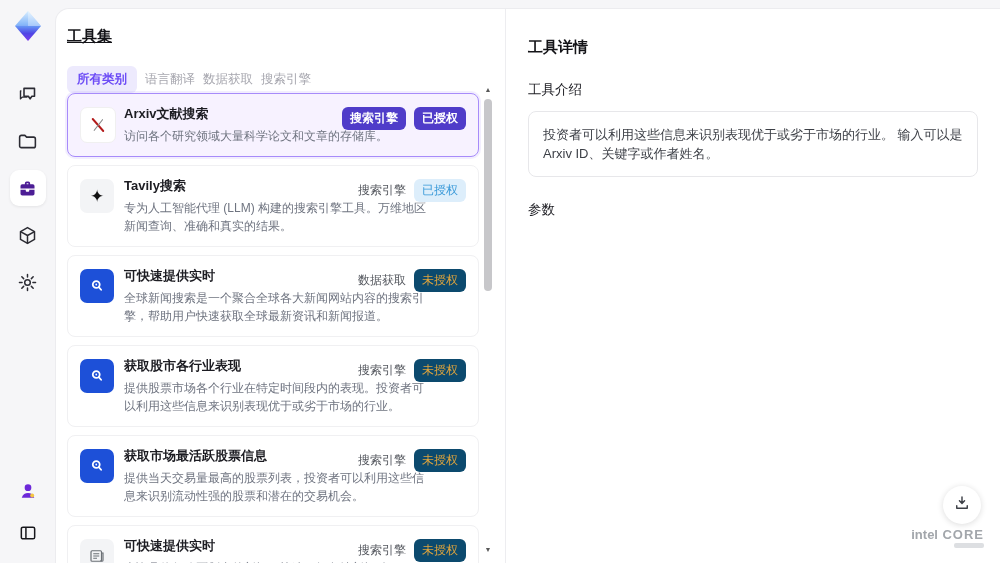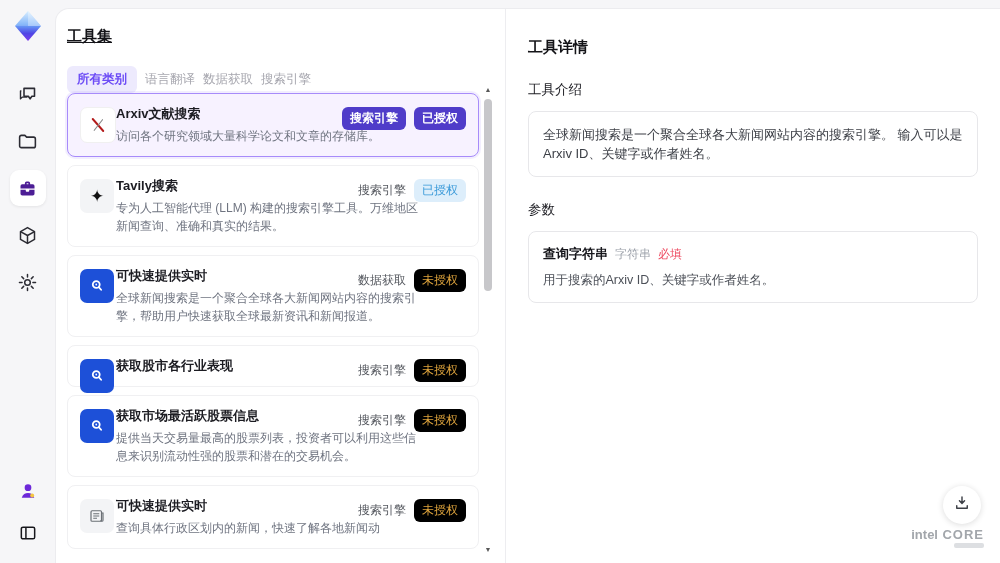--- a/index.html
+++ b/index.html
@@ -19,35 +19,35 @@
   .rail-bottom{display:flex;flex-direction:column;align-items:center;margin-bottom:12px;}
   
   .main-card{position:absolute;left:55px;top:8px;right:0;bottom:0;background:#ffffff;border-top-left-radius:14px;border:1px solid #ececef;border-right:none;border-bottom:none;display:flex;box-sizing:border-box;overflow:hidden;}
   
   .left-pane{width:449px;box-sizing:border-box;padding:18px 26px 0 11px;position:relative;flex:none;}
   .pane-title{font-size:15px;font-weight:bold;color:#141418;margin:0 0 20px 0;text-decoration:underline;}
   .tabs{display:flex;align-items:center;gap:8px;}
   .tab{font-size:12.5px;color:#a6a6ae;cursor:pointer;padding:5px 0;white-space:nowrap;}
   .tab.active{background:#edeafd;color:#6d4df6;padding:5px 10px;border-radius:6px;font-weight:bold;}
   .tool-list{width:412px;}
-  .row{position:relative;background:#fff;border:1px solid #f0f0f2;border-radius:8px;padding:11px 0;margin-bottom:8px;box-sizing:border-box;cursor:pointer;}
+  .row{position:relative;background:#fff;border:1px solid #f0f0f2;border-radius:8px;padding:11px 8px;margin-bottom:8px;box-sizing:border-box;cursor:pointer;}
   .row.selected{background:#f7f2ff;border:1.5px solid #a78bfa;box-shadow:0 0 0 2px rgba(167,139,250,.15);}
   .row-icon{position:absolute;left:12px;top:13px;width:34px;height:34px;border-radius:7px;display:flex;align-items:center;justify-content:center;overflow:hidden;}
   .icon-arxiv{background:#ffffff;border:1px solid #f0f0f0;}
   .icon-tavily{background:#f3f4f6;color:#111;font-size:17px;}
   .icon-searchblue{background:#1d50d8;}
   .icon-news{background:#f3f4f6;color:#555;}
   .row-text{margin-left:48px;margin-right:4px;}
   .row-title{font-size:13px;font-weight:bold;color:#1c1c22;line-height:18px;}
   .row-desc{font-size:12px;color:#6f7480;line-height:18px;max-width:306px;margin-top:4px;}
   .row-badges{position:absolute;top:13px;right:12px;display:flex;align-items:center;gap:8px;}
   .badge{font-size:12px;padding:3px 8px;border-radius:6px;white-space:nowrap;}
   .badge.solid{background:#4f3cc9;color:#ffffff;font-weight:bold;}
   .badge.blue{background:#ddeefb;color:#3a9ad9;}
-  .badge.yellow{background:#000000;color:#dfa43c;}
+  .badge.yellow{background:#0c4a6e;color:#dfa43c;}
   .cat{font-size:12px;color:#55585f;white-space:nowrap;}
   
   .scrollbar{position:absolute;top:76px;bottom:8px;right:12px;width:10px;display:flex;flex-direction:column;align-items:center;}
   .sb-arrow{font-size:7px;color:#595959;line-height:10px;height:10px;cursor:pointer;}
   .sb-track{flex:1;width:8px;position:relative;}
   .sb-thumb{position:absolute;top:4px;left:0;width:8px;height:192px;background:#c7c7ca;border-radius:4px;cursor:grab;}
   
   .right-pane{flex:1;border-left:1px solid #ededf0;padding:18px 22px;box-sizing:border-box;position:relative;}
   .detail-title{font-size:15px;font-weight:bold;color:#141418;margin:11px 0 24px 0;}
   .section-title{font-size:13.5px;font-weight:normal;color:#1c1c22;margin:0 0 12px 0;}
@@ -205,20 +205,21 @@
         <div class="row">
     <span class="row-icon icon-searchblue">
       <svg width="18" height="18" viewBox="0 0 24 24" fill="none" stroke="#ffffff" stroke-width="2.4" stroke-linecap="round">
         <circle cx="11" cy="10" r="4.6"></circle>
               <path d="M14.3 13.5L17.5 17"></path>
               <circle cx="11" cy="10" r="1.2" fill="#fff" stroke="none"></circle>
       </svg>
           </span>
     <div class="row-text">
       <div class="row-title">获取股市各行业表现</div>
+      <div class="row-desc">提供股票市场各个行业在特定时间段内的表现。投资者可以利用这些信息来识别表现优于或劣于市场的行业。</div>
     </div>
     <div class="row-badges">
             <span class="cat">搜索引擎</span>
        <span class="badge yellow">未授权</span>
           </div>
   </div>
         <div class="row">
     <span class="row-icon icon-searchblue">
       <svg width="18" height="18" viewBox="0 0 24 24" fill="none" stroke="#ffffff" stroke-width="2.4" stroke-linecap="round">
         <circle cx="11" cy="10" r="4.6"></circle>
@@ -259,32 +260,22 @@
       <div class="sb-track">
         <div class="sb-thumb"></div>
       </div>
       <div class="sb-arrow">▼</div>
     </div>
   </div>
 
   <div class="right-pane">
     <h2 class="detail-title">工具详情</h2>
     <h3 class="section-title">工具介绍</h3>
-    <div class="detail-box">全球新闻搜索是一个聚合全球各大新闻网站内容的搜索引擎。 输入可以是Arxiv ID、关键字或作者姓名。</div>
+    <div class="detail-box">投资者可以利用这些信息来识别表现优于或劣于市场的行业。 输入可以是Arxiv ID、关键字或作者姓名。</div>
     <h3 class="section-title">参数</h3>
-    <div id="params">
-        <div class="param-box">
-     <div class="param-head">
-       <span class="param-name">查询字符串</span>
-       <span class="param-type">字符串</span>
-       <span class="param-required">必填</span>
-     </div>
-     <div class="param-desc">用于搜索的Arxiv ID、关键字或作者姓名。</div>
-   </div>
-      </div>
   </div>
 </div>
 
 <div class="fab">
   <span>
     <svg width="18" height="18" viewBox="0 0 24 24" fill="none" stroke="#3c3f46" stroke-width="1.9" stroke-linecap="round" stroke-linejoin="round">
       <path d="M12 4v8.5M12 12.5l-3.4-3.4M12 12.5l3.4-3.4"></path>
         <path d="M5 15.5V19h14v-3.5"></path>
     </svg>
   </span>

